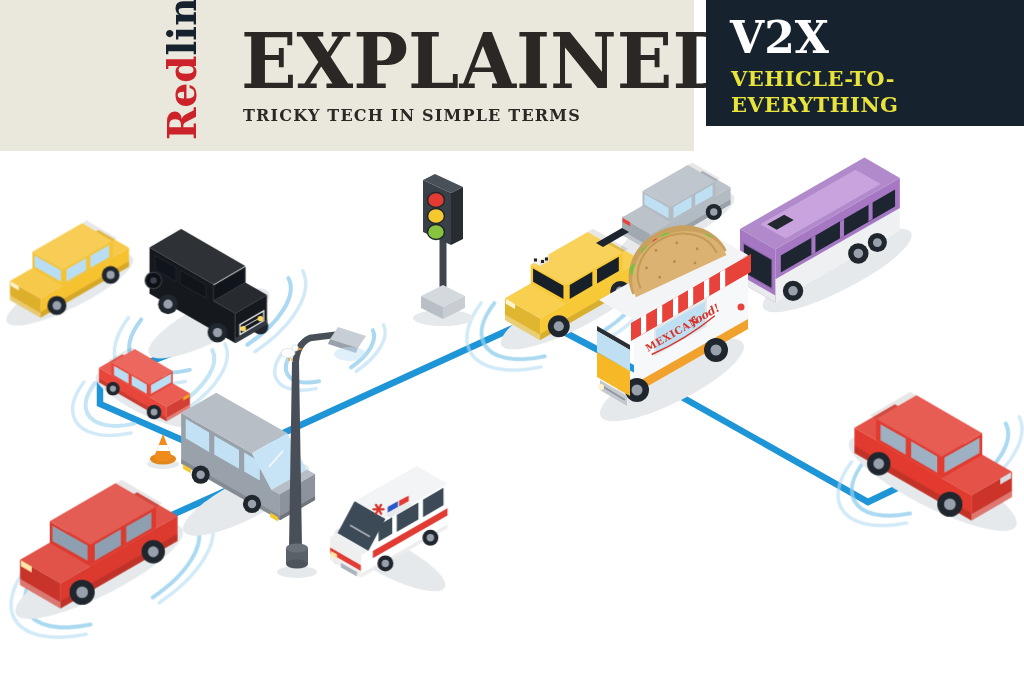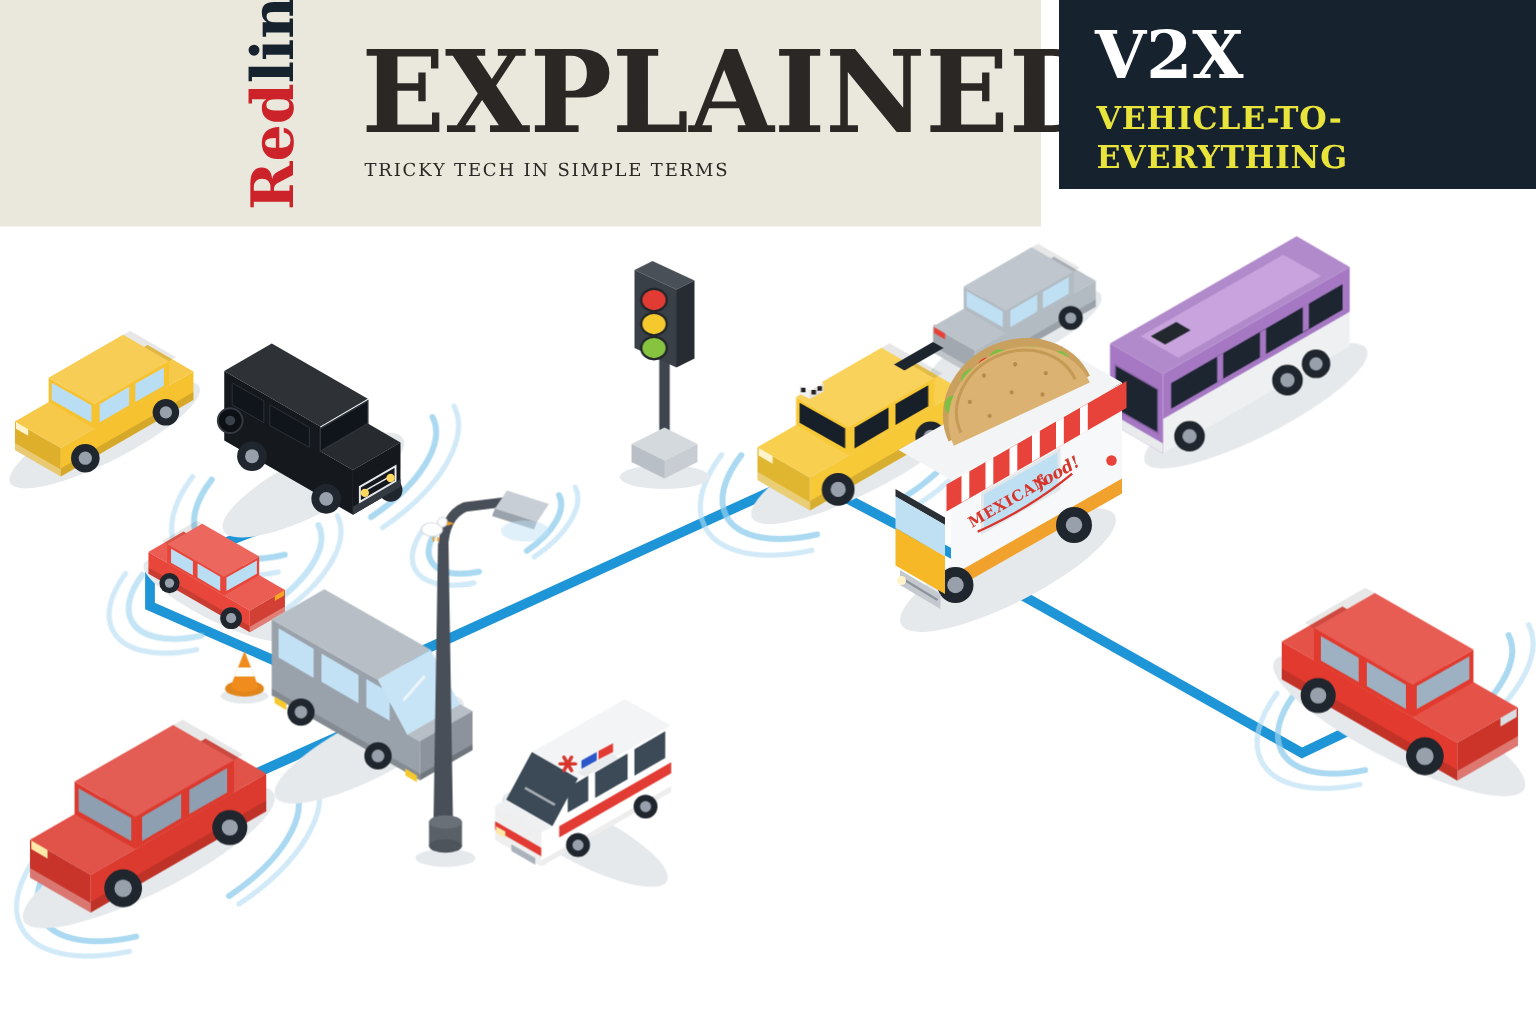--- a/index.html
+++ b/index.html
@@ -7,21 +7,21 @@
          font-family:"DejaVu Serif","Liberation Serif",serif;}
   
   .band{position:absolute;left:0;top:0;width:694px;height:151px;background:var(--p-beige,#eae7dc);}
   .logo-wrap{position:absolute;left:157px;top:8px;width:52px;height:138px;}
   .logo-rot{position:absolute;left:6px;top:132px;transform:rotate(-90deg);transform-origin:top left;
             white-space:nowrap;font-weight:bold;font-size:39px;letter-spacing:0px;line-height:1;}
   .logo-red{color:var(--p-logo_red,#cc2229);}
   .logo-ink{color:var(--p-navy,#16222e);}
   .title{position:absolute;left:241px;top:24px;font-weight:bold;font-size:76px;line-height:1;
          color:var(--p-ink,#2b2724);letter-spacing:0px;transform:scaleX(.96);transform-origin:left;}
-  .tagline{position:absolute;left:243px;top:106px;font-weight:normal;font-size:12px;
+  .tagline{position:absolute;left:243px;top:106px;font-weight:bold;font-size:16px;
            color:var(--p-ink,#2b2724);letter-spacing:1.2px;}
   .topic{position:absolute;left:706px;top:0;width:318px;height:126px;background:var(--p-navy,#16222e);z-index:5;}
   .topic-acronym{position:absolute;left:24px;top:16px;color:#fff;font-weight:bold;font-size:44px;line-height:1;}
   .topic-lines{position:absolute;left:25px;top:66px;color:var(--p-yellow,#e9e43c);
                font-weight:bold;font-size:21px;line-height:26px;letter-spacing:.5px;}
   
   .scene{position:absolute;left:0;top:143px;width:1024px;height:540px;z-index:1;}
   svg text{font-family:"DejaVu Serif","Liberation Serif",serif;}
 </style>
 </head>

